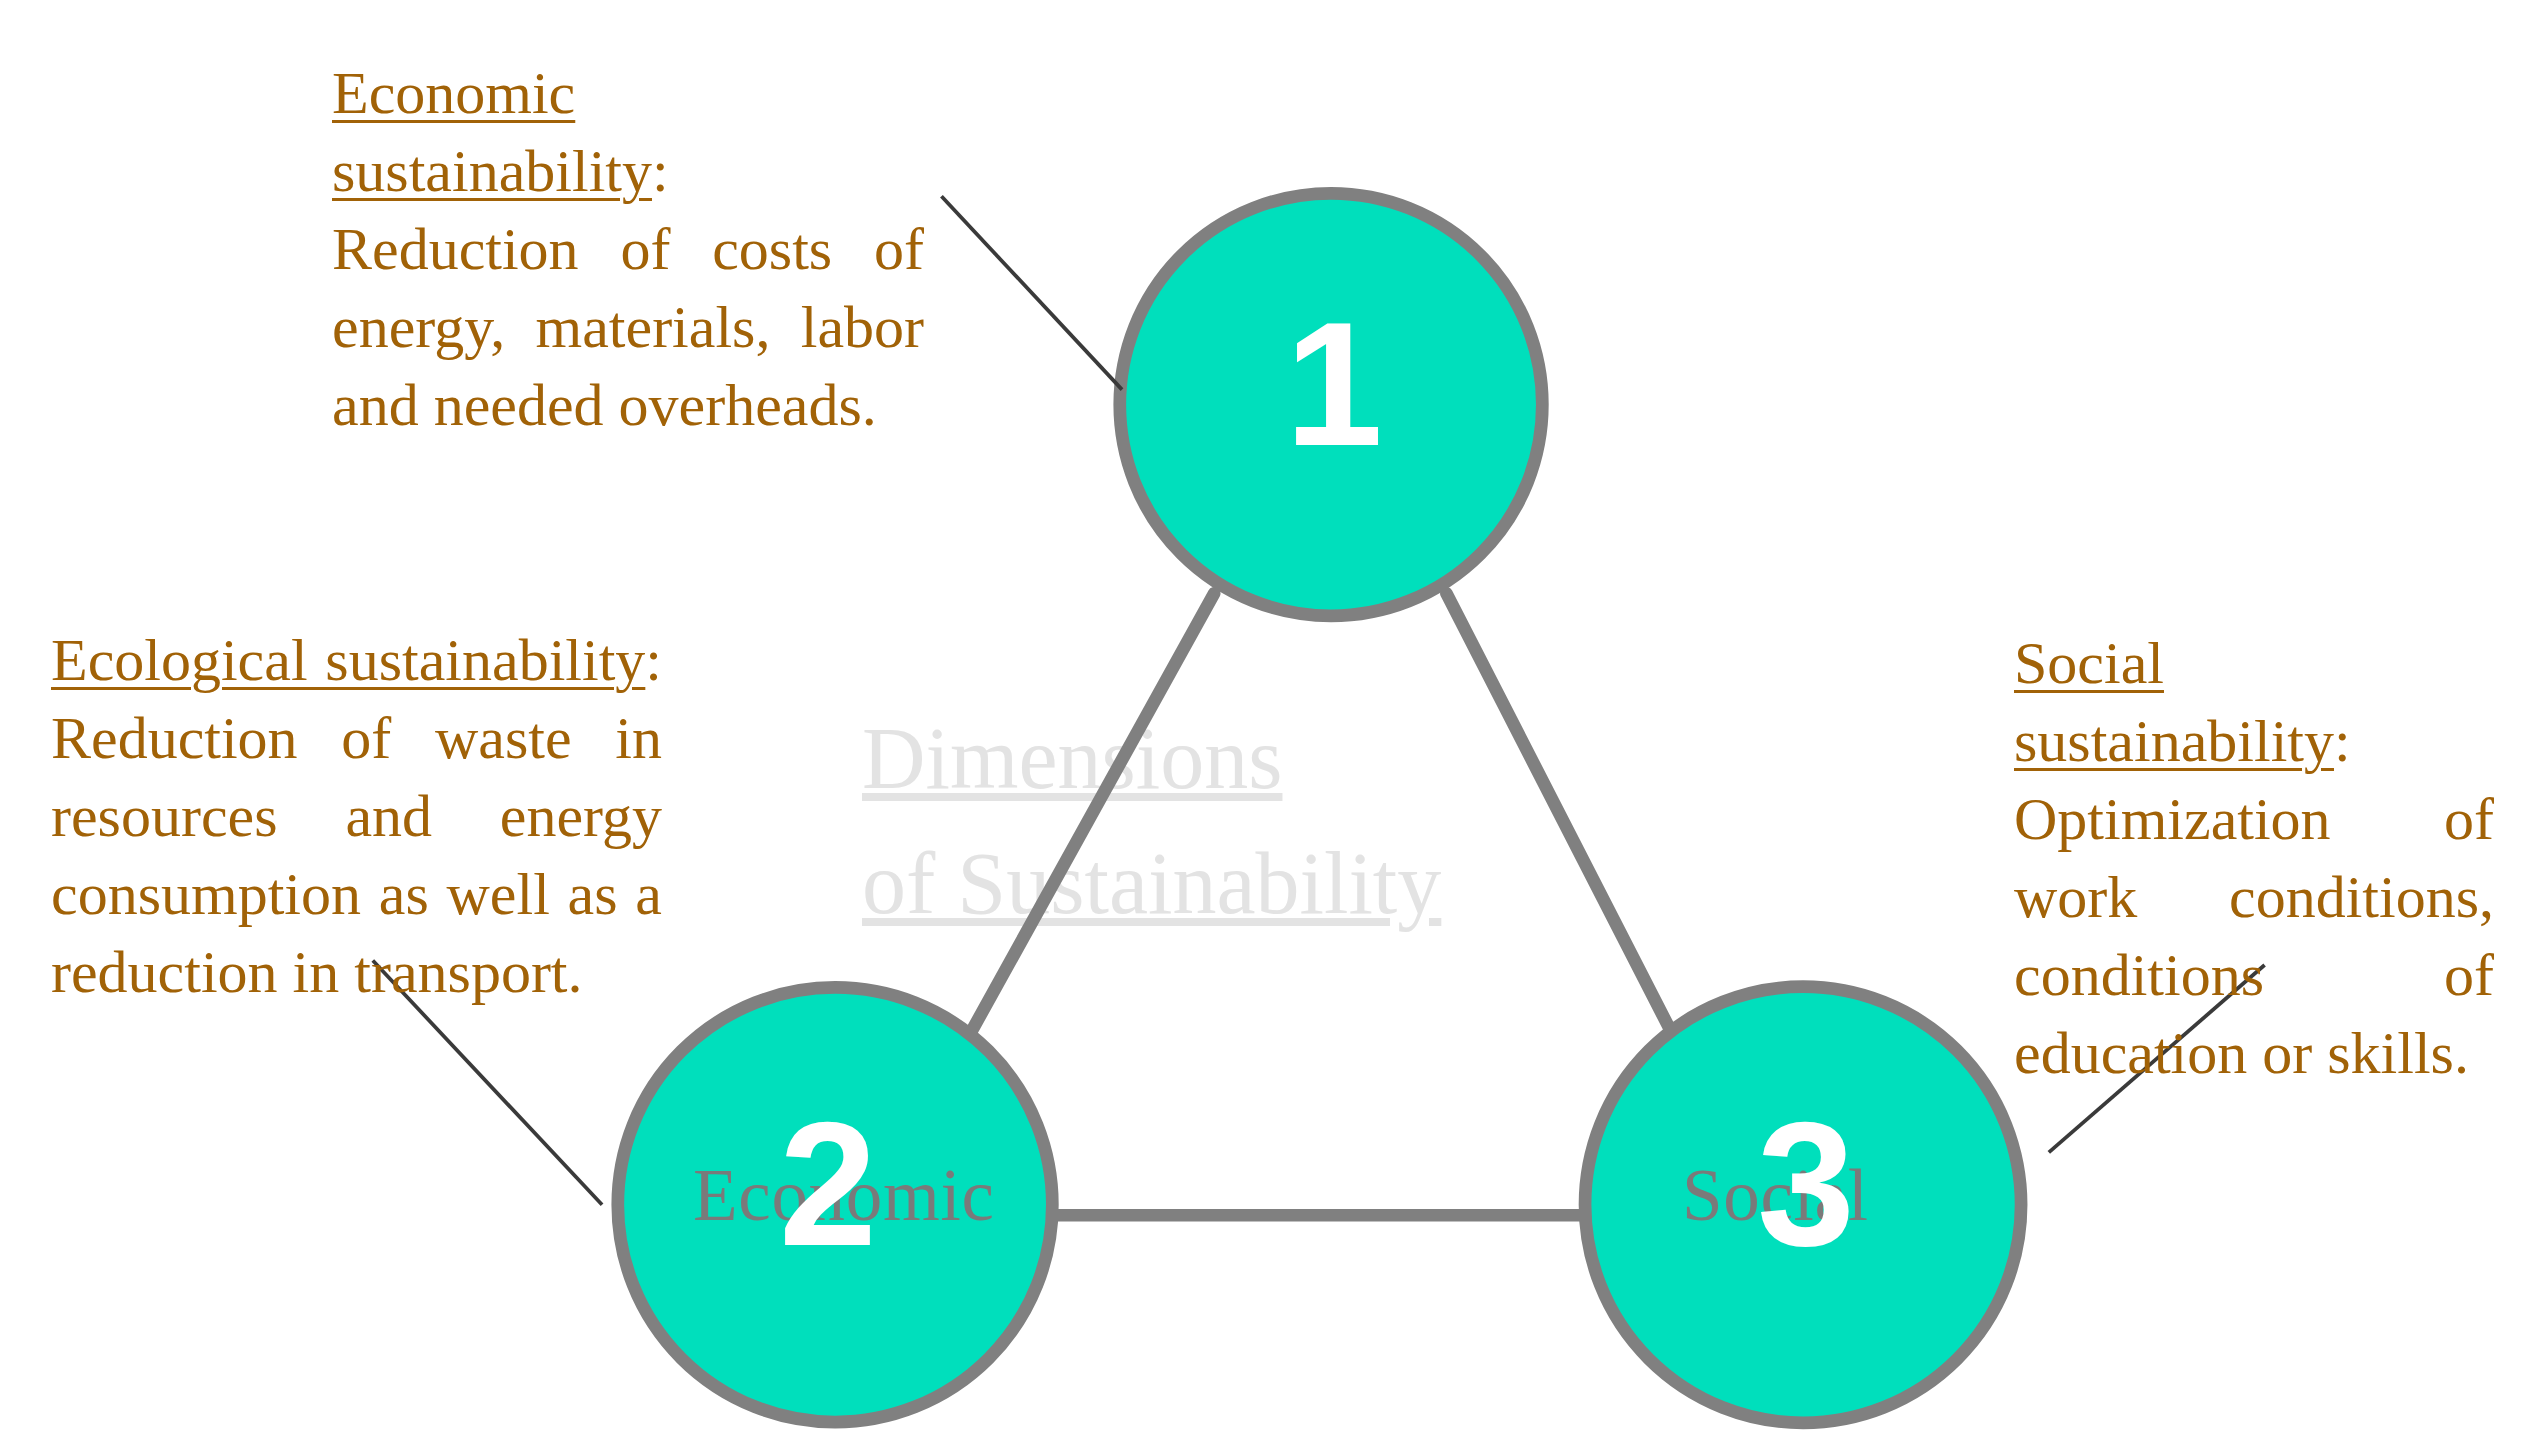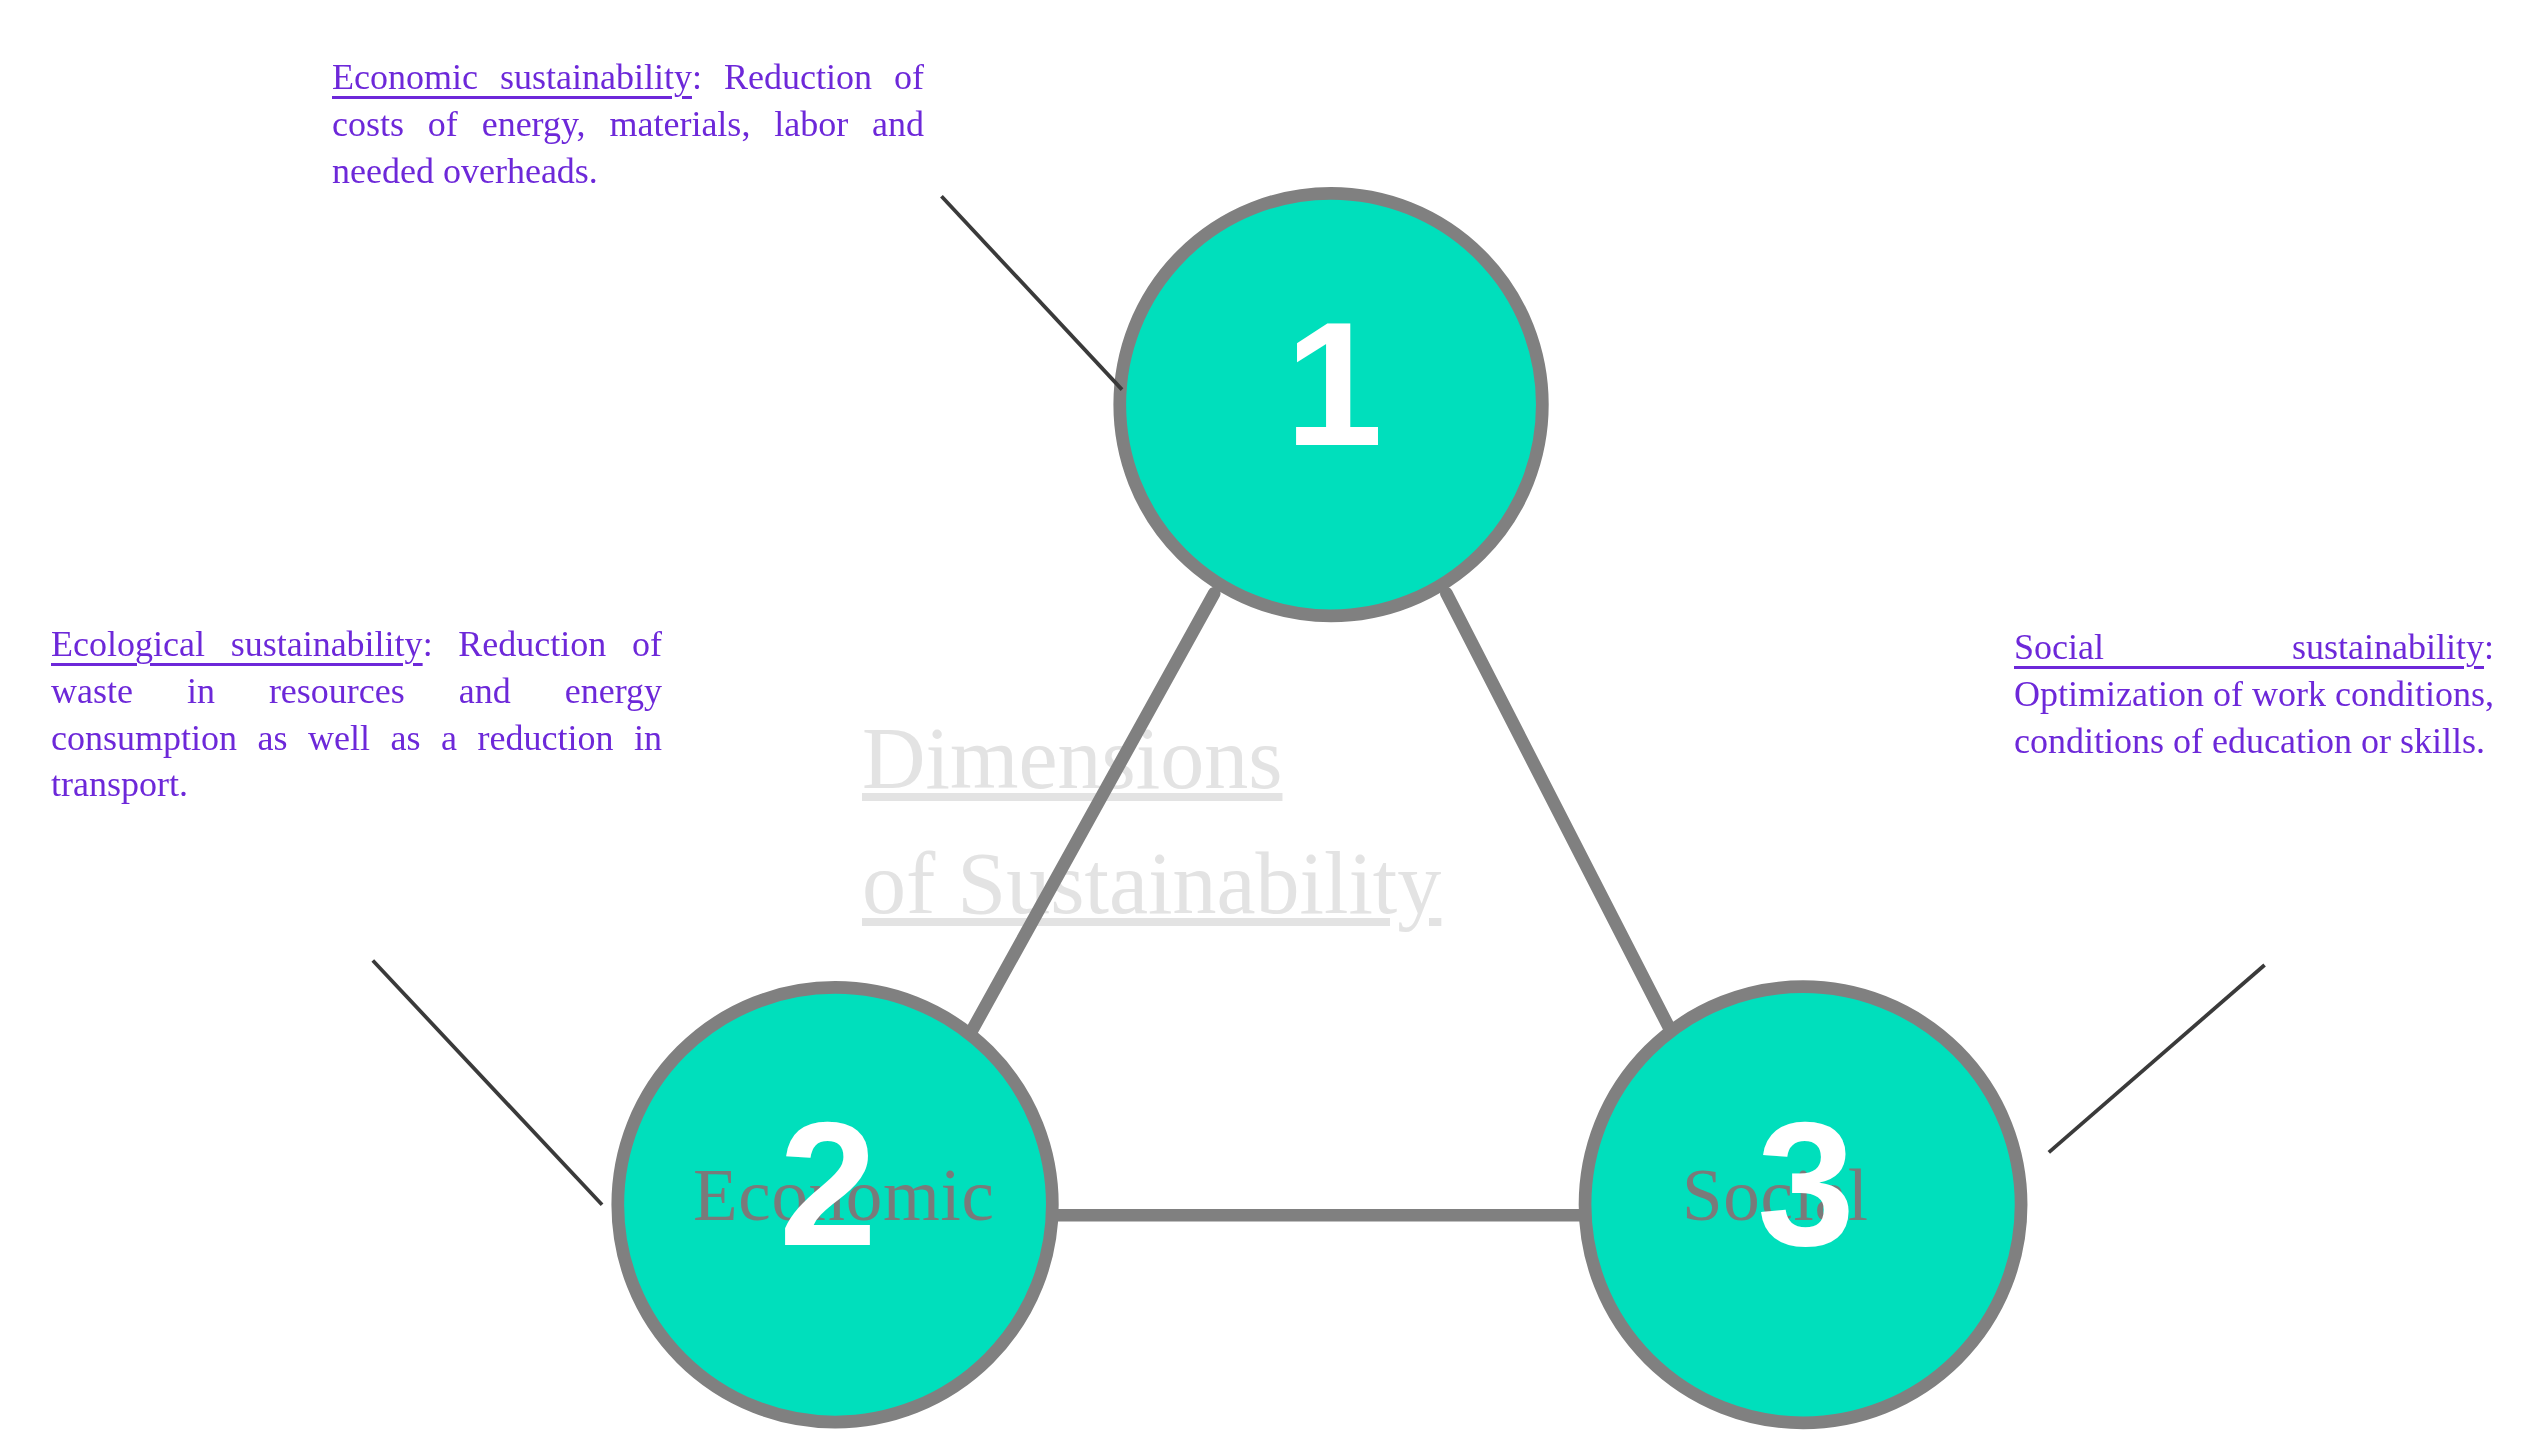--- a/index.html
+++ b/index.html
@@ -21,23 +21,23 @@
     position: absolute;
     left: 0; top: 0;
     width: 2525px;
     height: 1455px;
   }
 
   
   .callout {
     position: absolute;
     font-family: "Liberation Serif", "DejaVu Serif", serif;
-    font-size: 36px;
+    font-size: 60px;
     line-height: 1.30;
-    color: #6d28d9;
+    color: #a16207;
     text-align: justify;
     text-align-last: left;
   }
   .callout .heading {
     display: inline;
     text-decoration: underline;
     text-underline-offset: 6.7px;
     text-decoration-thickness: 3px;
   }
   .callout .colon { text-decoration: none; }

